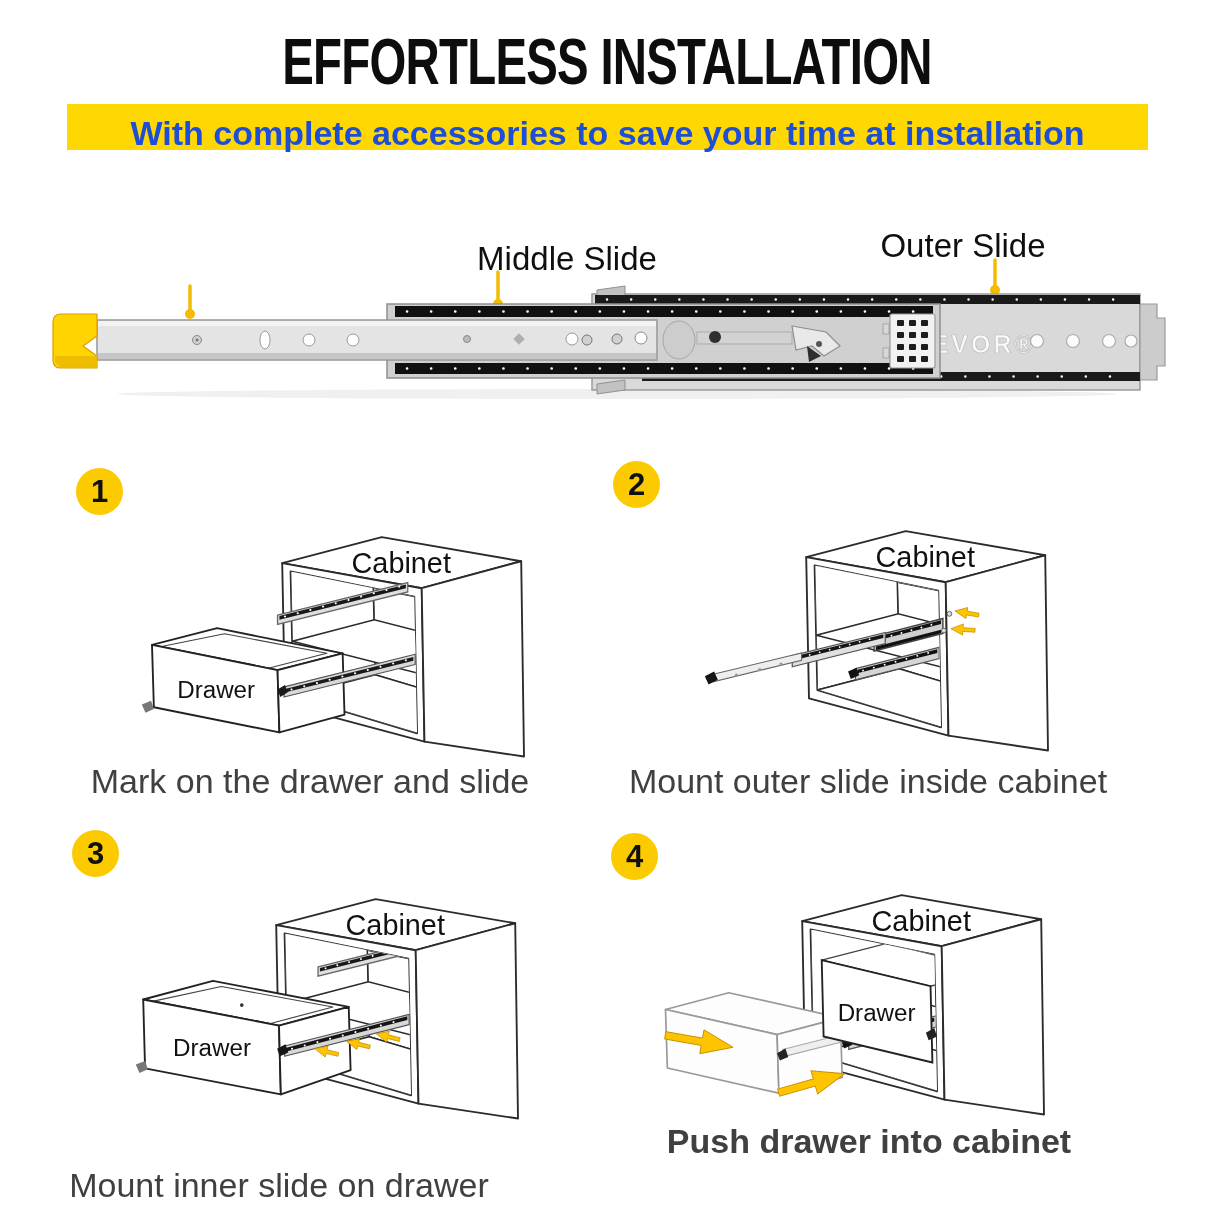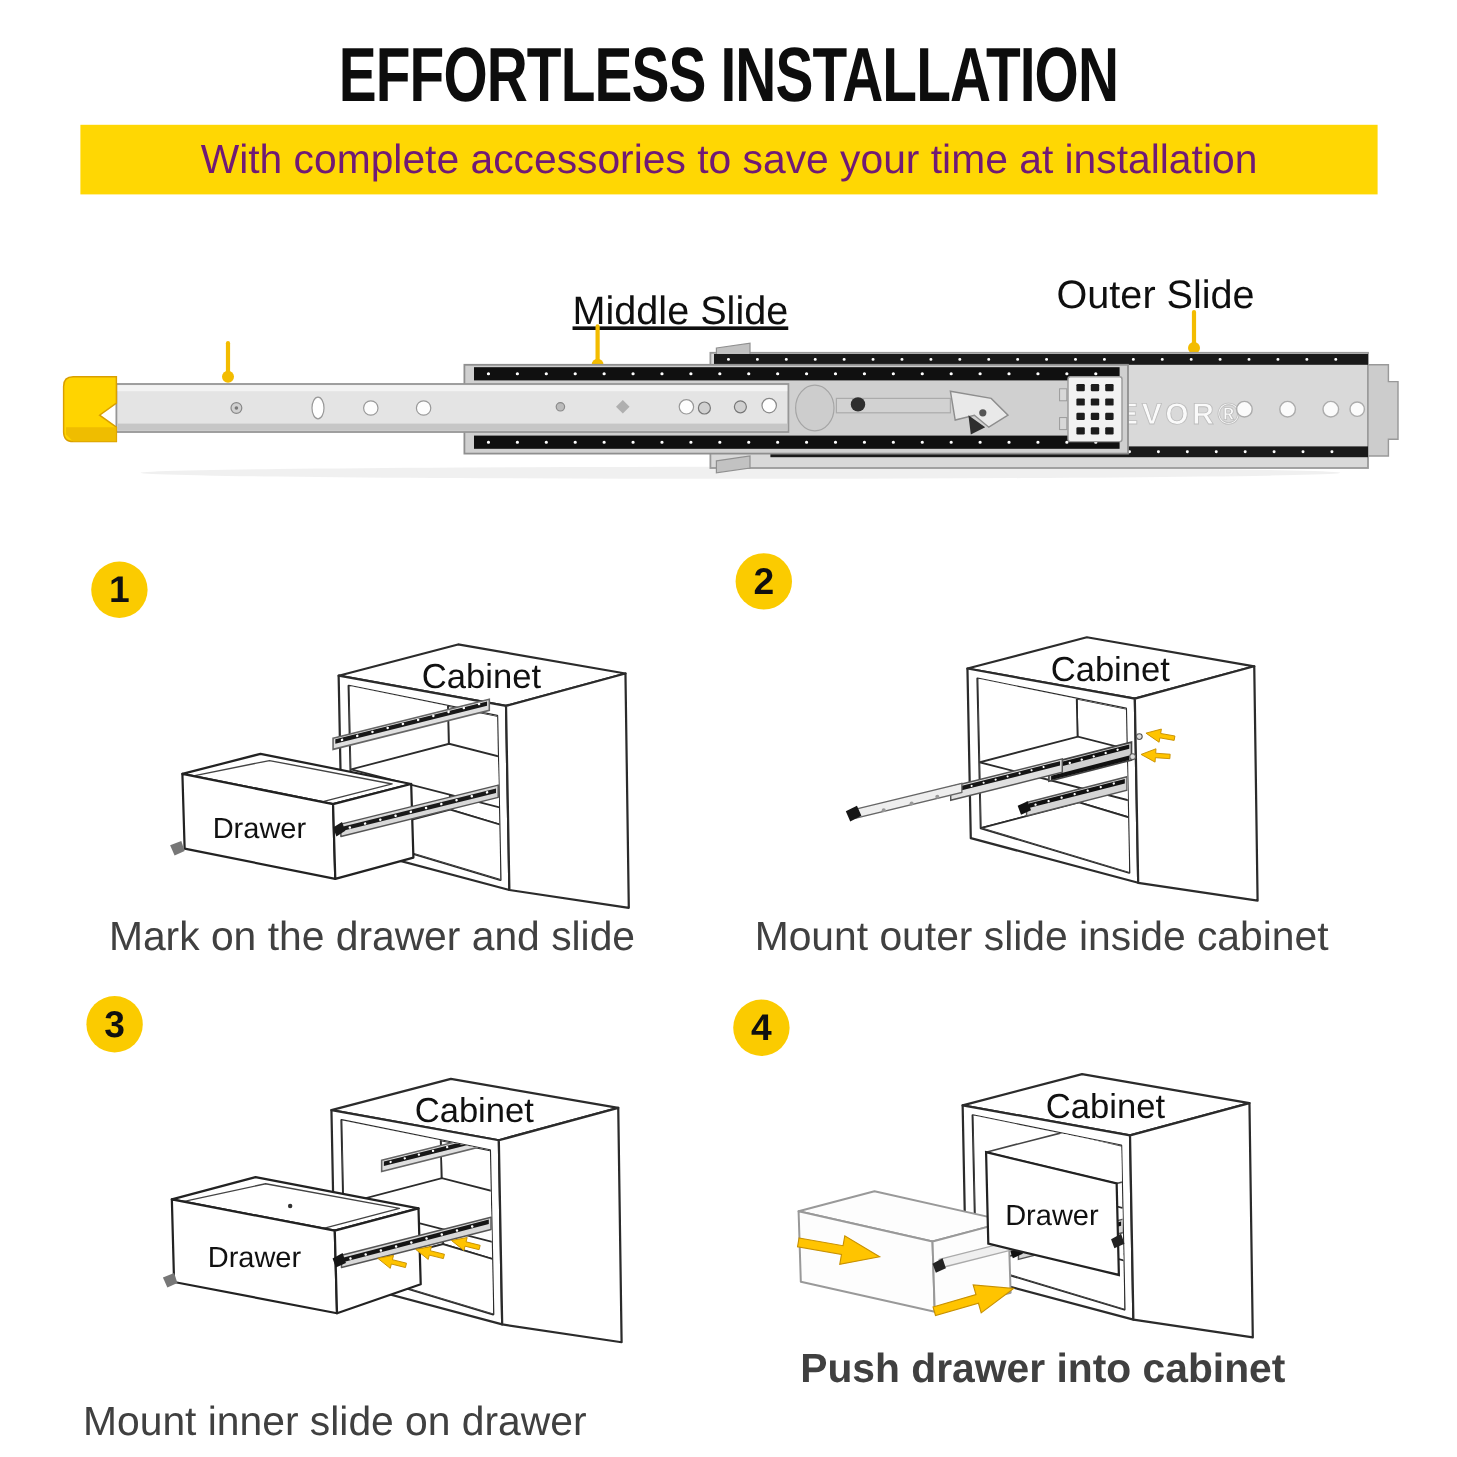--- a/index.html
+++ b/index.html
@@ -2,26 +2,26 @@
 <html><head>
 <meta charset="utf-8">
 <style>
   html,body{margin:0;padding:0;background:#fff;}
   #stage{position:relative;width:1214px;height:1214px;background:#fff;overflow:hidden;
          font-family:"Liberation Sans",sans-serif;color:#111;}
   .abs{position:absolute;}
   #title{top:30px;left:0;width:1214px;text-align:center;
          font-size:64px;font-weight:bold;letter-spacing:-1px;color:#0d0d0d;
          transform:scaleX(0.74);transform-origin:center;white-space:nowrap;line-height:1;}
-  #banner{top:104px;left:67px;width:1081px;height:58px;background:#FFD703;
-          text-align:center;line-height:58px;font-size:34px;font-weight:normal;color:#701a75;
+  #banner{top:104px;left:67px;width:1081px;height:46px;background:#FFD703;
+          text-align:center;line-height:58px;font-size:34px;font-weight:bold;color:#1d4ed8;
           white-space:nowrap;}
   .slide-label{font-size:33px;color:#0f0f0f;text-align:center;white-space:nowrap;}
   #label-inner{top:250px;left:100px;width:160px;}
-  #label-middle{top:240px;left:462px;width:210px;text-decoration:underline;}
+  #label-middle{top:240px;left:462px;width:210px;}
   #label-outer{top:227px;left:863px;width:200px;}
   .badge{width:47px;height:47px;border-radius:50%;background:#FBCB00;
          text-align:center;line-height:47px;font-size:31px;font-weight:bold;color:#101010;}
   #badge1{top:468px;left:76px;} #badge2{top:461px;left:613px;}
   #badge3{top:830px;left:72px;} #badge4{top:833px;left:611px;}
   .caption{font-size:34px;color:#404040;text-align:center;white-space:nowrap;}
   #cap1{top:762px;left:60px;width:500px;} #cap2{top:762px;left:618px;width:500px;}
   #cap3{top:1122px;left:32px;width:494px;margin-top:44px;} #cap4{top:1122px;left:622px;width:494px;font-weight:bold;}
   #slide-svg{top:220px;left:47px;}
   #s1{top:498px;left:138px;} #s2{top:492px;left:662px;}

